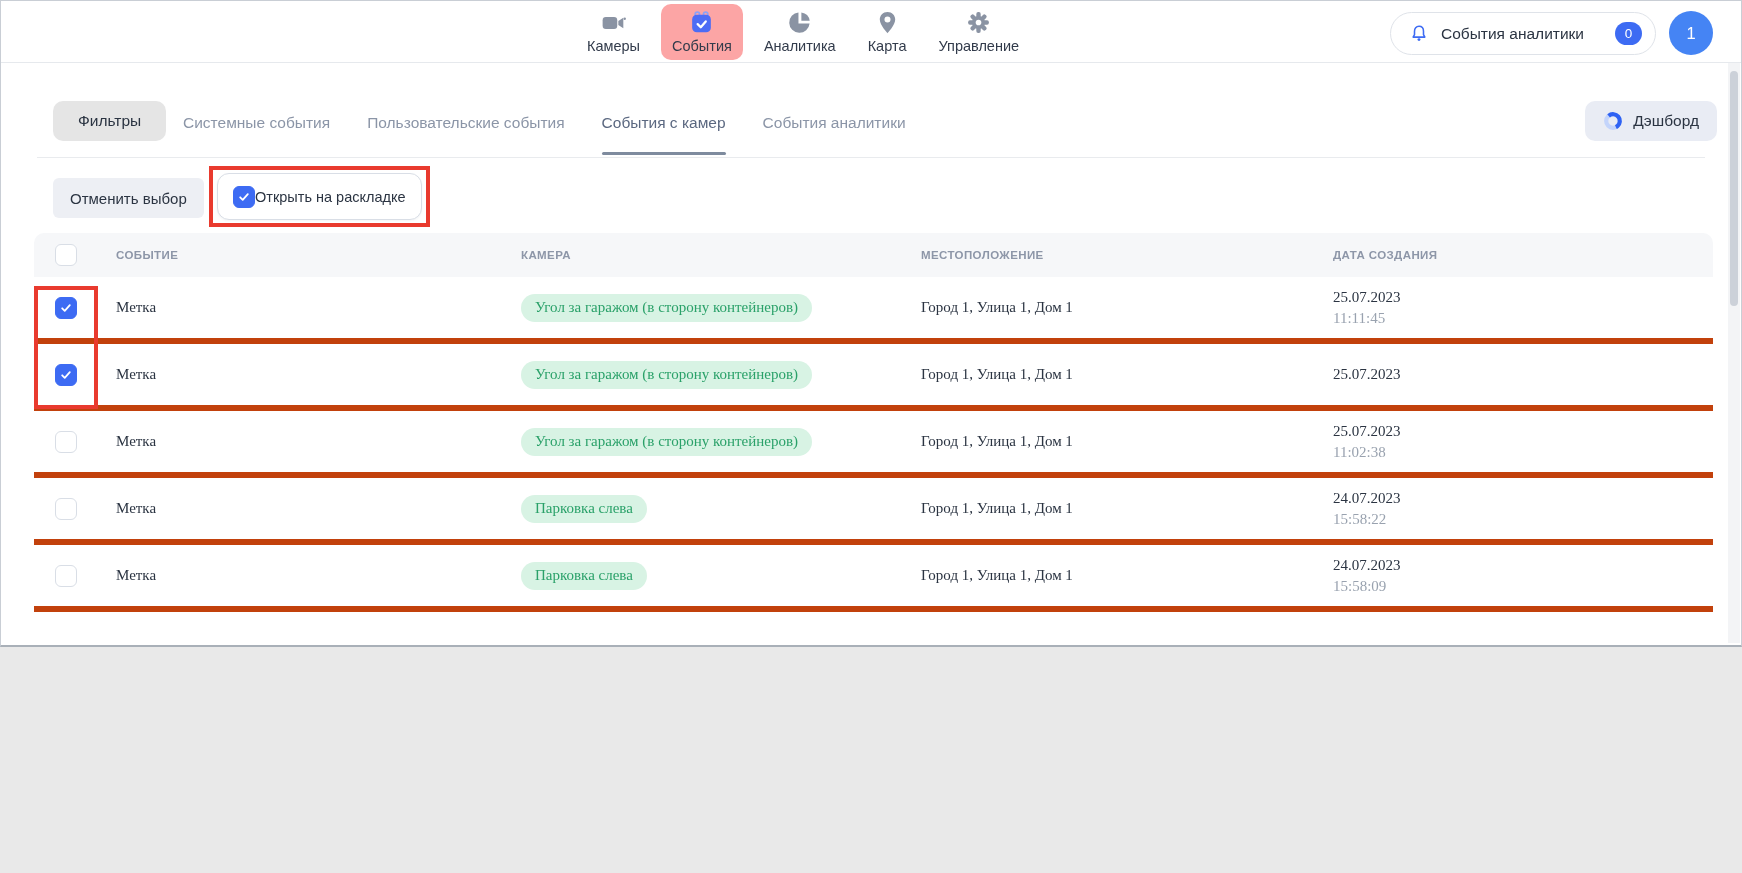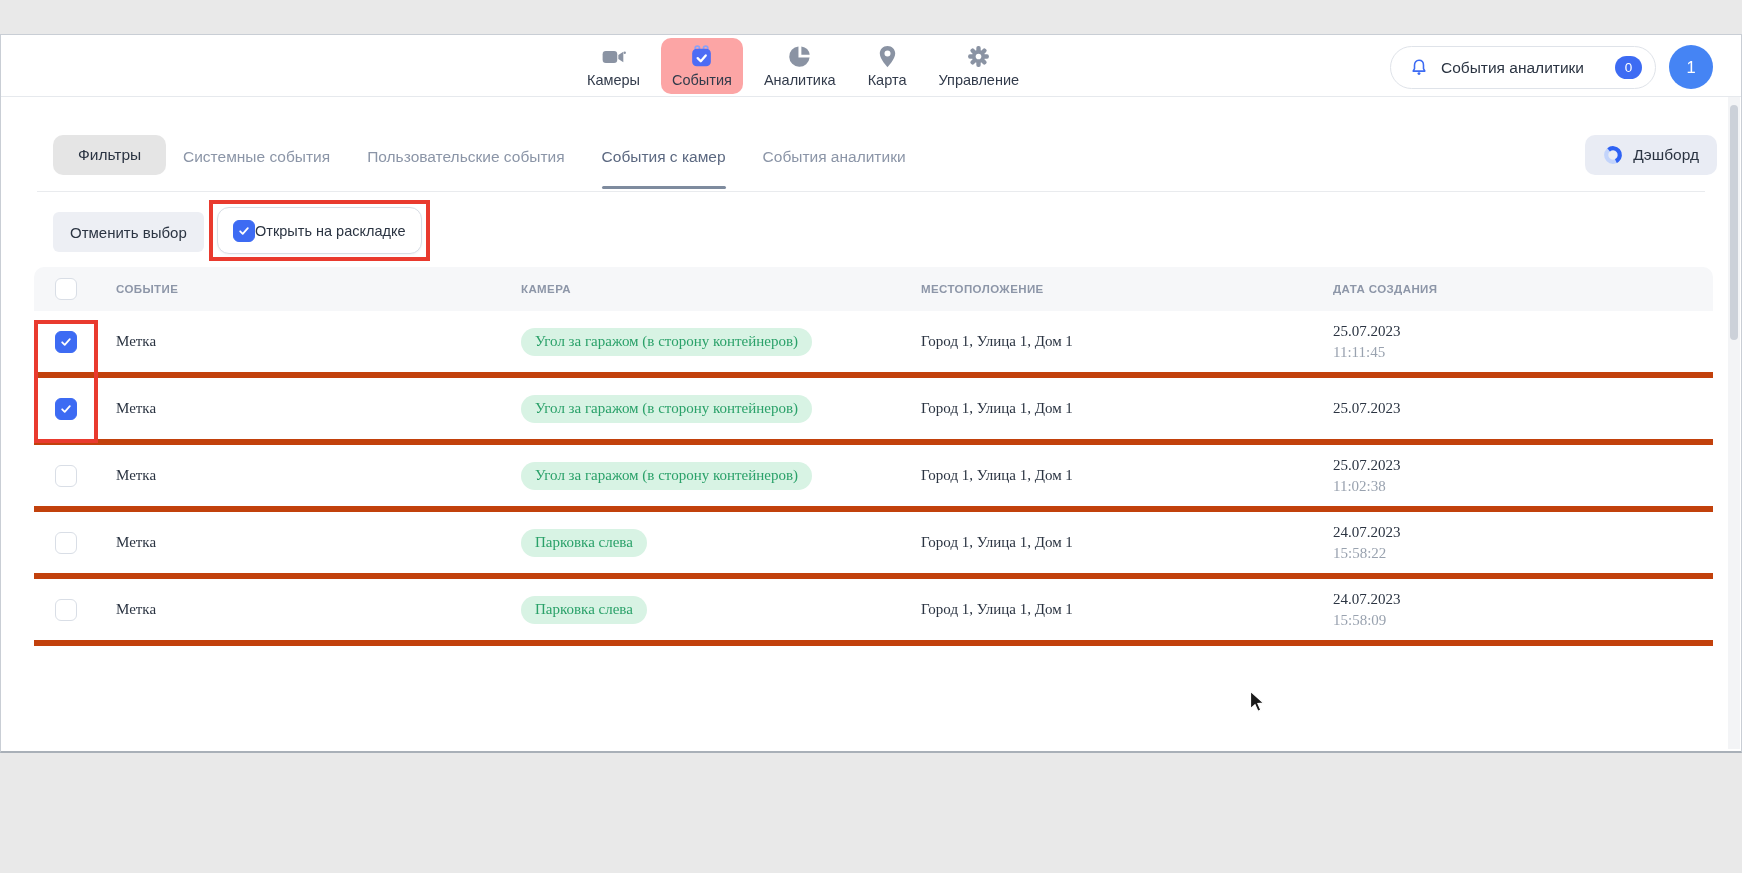--- a/index.html
+++ b/index.html
@@ -1,20 +1,20 @@
 <!DOCTYPE html>
 <html><head>
 <meta charset="utf-8">
 <style>
   * { margin:0; padding:0; box-sizing:border-box; }
   html,body { background:#e9e9e9; }
   body { font-family:"Liberation Sans", sans-serif; }
   .window {
-    position:relative; width:1742px; height:719px; background:#ffffff;
-    border:1px solid #c9ced5; border-bottom:2px solid #a9b0b8; overflow:hidden;margin-top:34px;
+    position:relative; width:1742px; height:647px; background:#ffffff;
+    border:1px solid #c9ced5; border-bottom:2px solid #a9b0b8; overflow:hidden;
   }
 
   
   .topbar { position:absolute; left:0; top:0; width:100%; height:62px; background:#fff; border-bottom:1px solid #e6e9ed; }
   .main-nav { position:absolute; left:575px; top:3px; display:flex; gap:10px; }
   .nav-item { display:flex; flex-direction:column; align-items:center; justify-content:center; gap:2px; padding:5px 11px 6px; border-radius:10px; cursor:pointer; }
   .nav-item.active { background:#fca5a5; }
   .nav-item .nav-label { font-size:14.5px; color:#323b4b; white-space:nowrap; }
   .nav-icon { height:27px; display:flex; align-items:center; }
 

